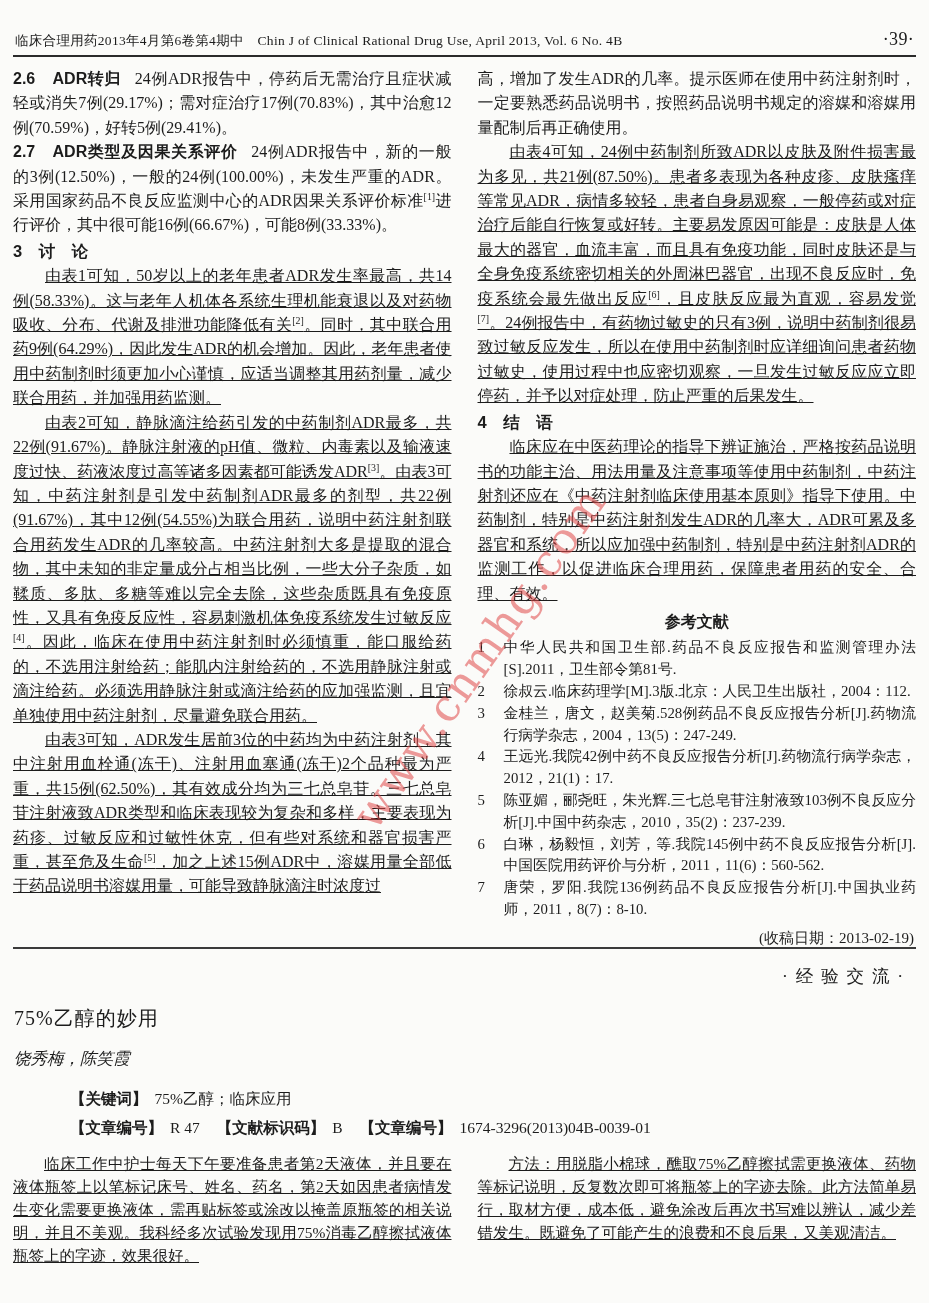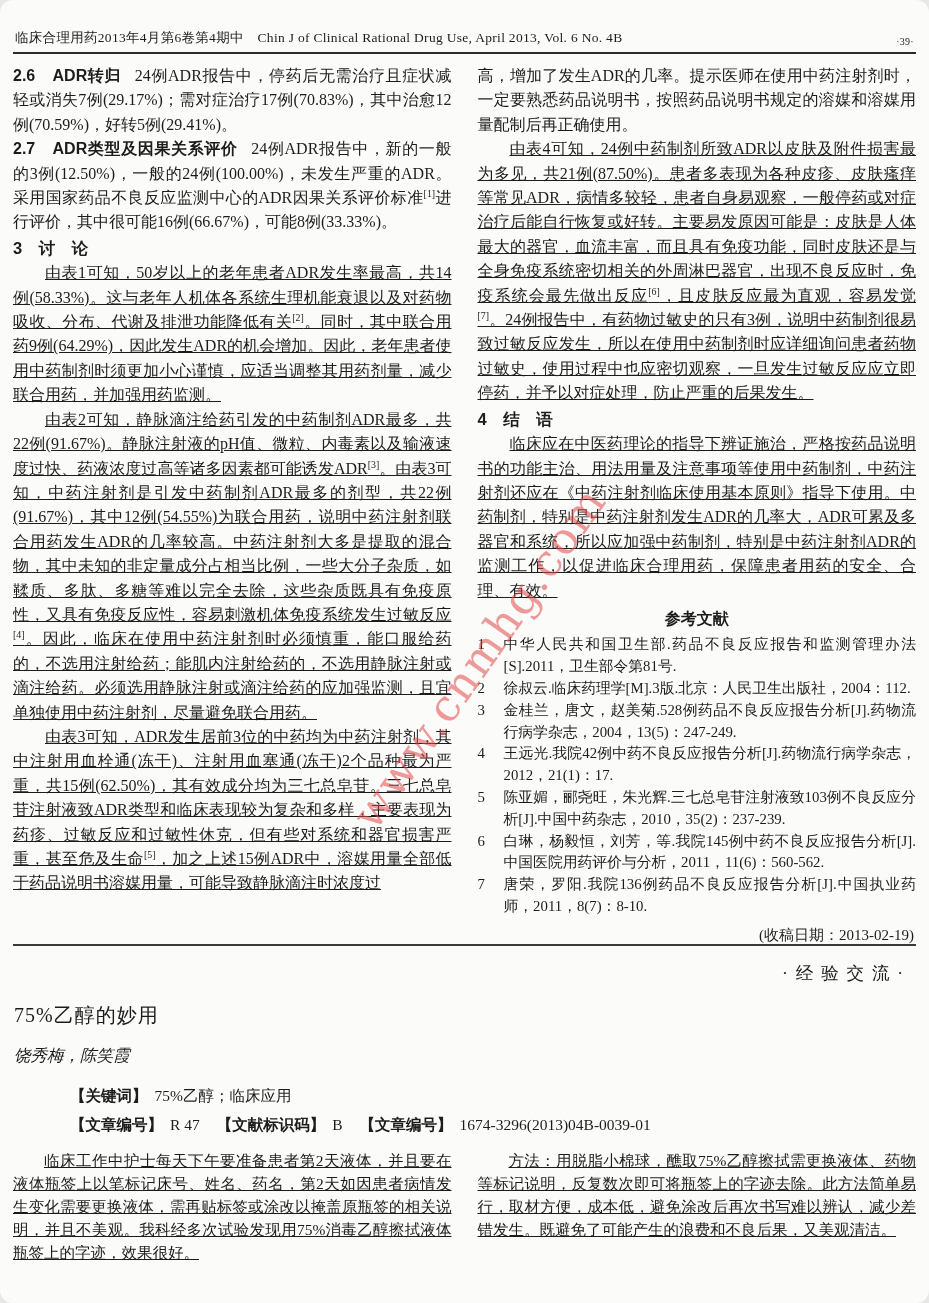--- a/index.html
+++ b/index.html
@@ -4,30 +4,29 @@
 <style>
   html,body{margin:0;padding:0;background:#e8e8e6;}
   .page{
     position:relative;
     width:929px;height:1303px;
     margin:0 auto;
     background:#fbfbf9;
     font-family:"Liberation Serif","DejaVu Serif",serif;
     color:#1c1c1c;
     overflow:hidden;
-    border-radius:13px;
   }
   
   .hdr{
     display:flex;justify-content:space-between;align-items:flex-end;
     margin:0 13px;padding:29px 2px 5px 2px;
     border-bottom:2px solid #2b2b2b;
     font-size:13.5px;letter-spacing:.3px;
   }
-  .hdr .pageno{font-size:10px;margin-left:28px;}
+  .hdr .pageno{font-size:18px;margin-left:28px;}
   
   .cols{
     display:flex;gap:26px;
     margin:0 13px;padding-top:10px;
     height:880px;overflow:hidden;
   }
   .col{flex:1;min-width:0;font-size:16px;line-height:24.4px;text-align:justify;}
   .col p{margin:0;}
   .col p.ind{text-indent:2em;text-decoration:underline;}
   .hei{font-family:"Liberation Sans","DejaVu Sans",sans-serif;font-weight:700;}

